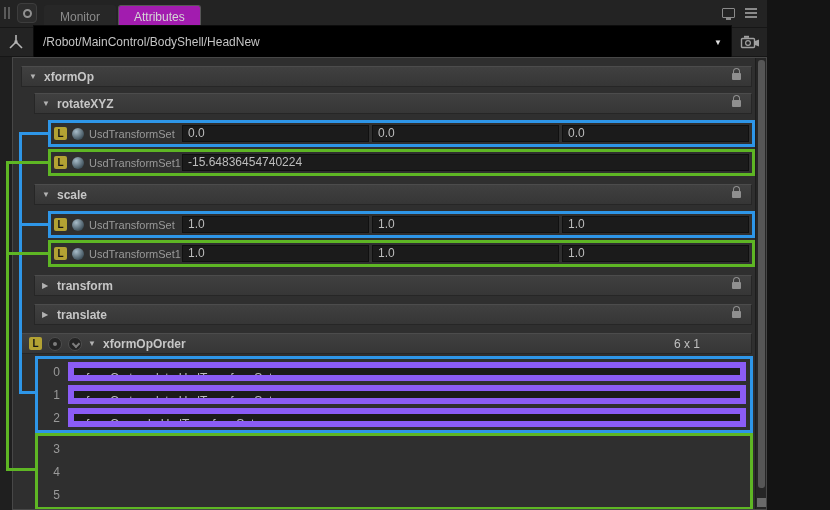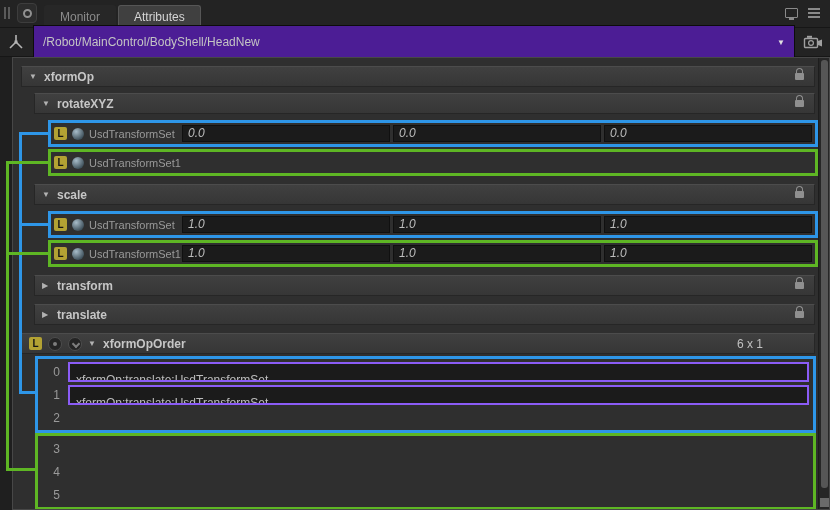--- a/index.html
+++ b/index.html
@@ -1,44 +1,44 @@
 <!DOCTYPE html>
 <html style="--highlight-blue: #2e96e8; --highlight-green: #5eb624;"><head>
 <meta charset="utf-8">
 <style>
   * { box-sizing: border-box; margin: 0; padding: 0; }
   html, body { background: #141414; }
   body { font-family: "Liberation Sans", "DejaVu Sans", sans-serif; }
 
-  #app { position: relative; width: 830px; height: 510px; background: #1f1f1f;
+  #app { position: relative; width: 767px; height: 510px; background: #1f1f1f;
          font-size: 12px; color: #b5b5b5; overflow: hidden; }
 
   
   .tabbar { position: absolute; top: 0; left: 0; right: 0; height: 28px;
             background: #232323; border-bottom: 1px solid #161616;
             display: flex; align-items: flex-end; }
   .tb-left { display: flex; align-items: center; gap: 7px; height: 28px; padding: 0 7px 0 4px; }
   .grip { width: 2px; height: 12px; background: #5a5a5a; box-shadow: 4px 0 0 #5a5a5a; margin-right: 4px; }
   .icon-btn { width: 20px; height: 20px; background: #2c2c2c; border: 1px solid #3d3d3d;
               border-radius: 4px; display: flex; align-items: center; justify-content: center; }
   .target { width: 9px; height: 9px; border: 2px solid #909090; border-radius: 50%; }
   .tab { height: 22px; padding: 0 15px; display: flex; align-items: center; margin-right: 2px;
          background: #272727; color: #8b8b8b; border: 1px solid transparent; border-bottom: none;
          border-radius: 3px 3px 0 0; }
-  .tab.active { background: #404040; color: #d6d6d6; border-color: #565656; }
+  .tab.active { background: #a21caf; color: #d6d6d6; border-color: #565656; }
   .tb-right { margin-left: auto; display: flex; align-items: center; gap: 10px; height: 28px; padding: 0 10px; }
   .display-icon { position: relative; width: 13px; height: 10px; border: 1px solid #8a8a8a; border-radius: 1px; }
   .display-icon:after { content: ""; position: absolute; left: 3px; bottom: -3px; width: 5px; height: 2px; background: #8a8a8a; }
   .menu-icon { width: 12px; height: 2px; background: #8a8a8a; box-shadow: 0 4px 0 #8a8a8a, 0 8px 0 #8a8a8a; margin-bottom: 8px; }
 
   
   .pathbar { position: absolute; top: 28px; left: 0; right: 0; height: 29px; background: #232323;
              display: flex; align-items: center; gap: 8px; padding: 0 7px;
              border-bottom: 1px solid #161616; }
-  .combo { flex: 1; height: 21px; background: #4c1d95; border: 1px solid #0c0c0c;
+  .combo { flex: 1; height: 21px; background: #000000; border: 1px solid #0c0c0c;
            display: flex; align-items: center; padding: 16px 9px; color: #c4c4c4; }
   .combo .arrow { margin-left: auto; font-size: 8px; color: #e0e0e0; }
 
   
   .panel { position: absolute; top: 57px; left: 12px; right: 0; bottom: 0;
            background: #2f2f2f; border: 1px solid #474747; overflow: hidden; }
   .panel-content { position: absolute; top: 0; left: 0; right: 0; bottom: 0; }
 
   .hdr { height: 21px; display: flex; align-items: center; gap: 6px; padding: 0 7px;
          background: linear-gradient(#404040, #363636); border: 1px solid #262626;
@@ -65,29 +65,29 @@
   .circle-ind.chev:after { content: ""; position: absolute; left: 4px; top: 3px; width: 4px; height: 4px;
                            border-right: 2px solid #7e7e7e; border-bottom: 2px solid #7e7e7e;
                            transform: rotate(45deg); }
 
   .row-box { border: 3px solid var(--highlight-blue, #2e96e8); margin-left: 35px; margin-right: 11px; }
   .row-box.green { border-color: var(--highlight-green, #5eb624); }
   .attr-row { height: 21px; display: flex; align-items: center; gap: 5px; background: #2f2f2f; padding: 0 3px; }
   .attr-label { width: 88px; color: #9a9a9a; flex: none; font-size: 11px; }
   .fields { flex: 1; display: flex; gap: 3px; }
   .field { flex: 1; height: 17px; line-height: 15px; background: #1b1b1b; border: 1px solid #101010;
-           padding: 0 5px; color: #bdbdbd; overflow: hidden; white-space: nowrap; font-style: italic; }
+           padding: 0 5px; color: #bdbdbd; overflow: hidden; white-space: nowrap; }
 
   .group-box { border: 3px solid var(--highlight-blue, #2e96e8); padding: 1px 2px;
                margin-left: 22px; margin-right: 13px; }
   .group-box.green { border-color: var(--highlight-green, #5eb624); }
   .arr-row { height: 23px; display: flex; align-items: center; }
   .arr-index { width: 20px; text-align: right; margin-right: 8px; color: #9a9a9a; flex: none; }
-  .arr-field { flex: 1; height: 19px; line-height: 17px; background: #1b1b1b; border: 2px solid #8b5cf6;
-               padding: 8px 6px; color: #bdbdbd; margin-right: 2px; overflow: hidden; white-space: nowrap; }
+  .arr-field { flex: 1; height: 19px; line-height: 17px; background: #1b1b1b; border: 6px solid #8b5cf6;
+               padding: 2px 6px; color: #bdbdbd; margin-right: 2px; overflow: hidden; white-space: nowrap; }
 
   
   .scrollbar { position: absolute; top: 0; right: 0; bottom: 0; width: 11px; background: #262626;
                border-left: 1px solid #1d1d1d; z-index: 8; }
   .scroll-thumb { position: absolute; top: 2px; left: 2px; width: 7px; height: 428px;
                   background: #565656; border-radius: 3px; }
   .scroll-corner { position: absolute; bottom: 2px; left: 1px; width: 9px; height: 9px; background: #6a6a6a; }
 
   
   .ann { position: absolute; background: var(--highlight-blue, #2e96e8); z-index: 6; }
@@ -177,20 +177,21 @@
           </div>
         </div>
       </div>
 
       <div class="row-box green mt2">
         <div class="attr-row">
           <span class="lbadge">L</span>
           <span class="dot"></span>
           <span class="attr-label">UsdTransformSet1</span>
           <div class="fields">
+            <div class="field">-15.64836454740224</div>
           </div>
         </div>
       </div>
 
       <div class="hdr lvl2 mt8">
         <span class="tri">▼</span>
         <span>scale</span>
         <span class="lock"></span>
       </div>
 
@@ -245,20 +246,21 @@
         <div class="arr-row">
           <span class="arr-index">0</span>
           <div class="arr-field">xformOp:translate:UsdTransformSet</div>
         </div>
         <div class="arr-row">
           <span class="arr-index">1</span>
           <div class="arr-field">xformOp:translate:UsdTransformSet</div>
         </div>
         <div class="arr-row">
           <span class="arr-index">2</span>
+          <div class="arr-field">xformOp:scale:UsdTransformSet</div>
         </div>
       </div>
 
       <div class="group-box green mt0">
         <div class="arr-row">
           <span class="arr-index">3</span>
         </div>
         <div class="arr-row">
           <span class="arr-index">4</span>
         </div>

